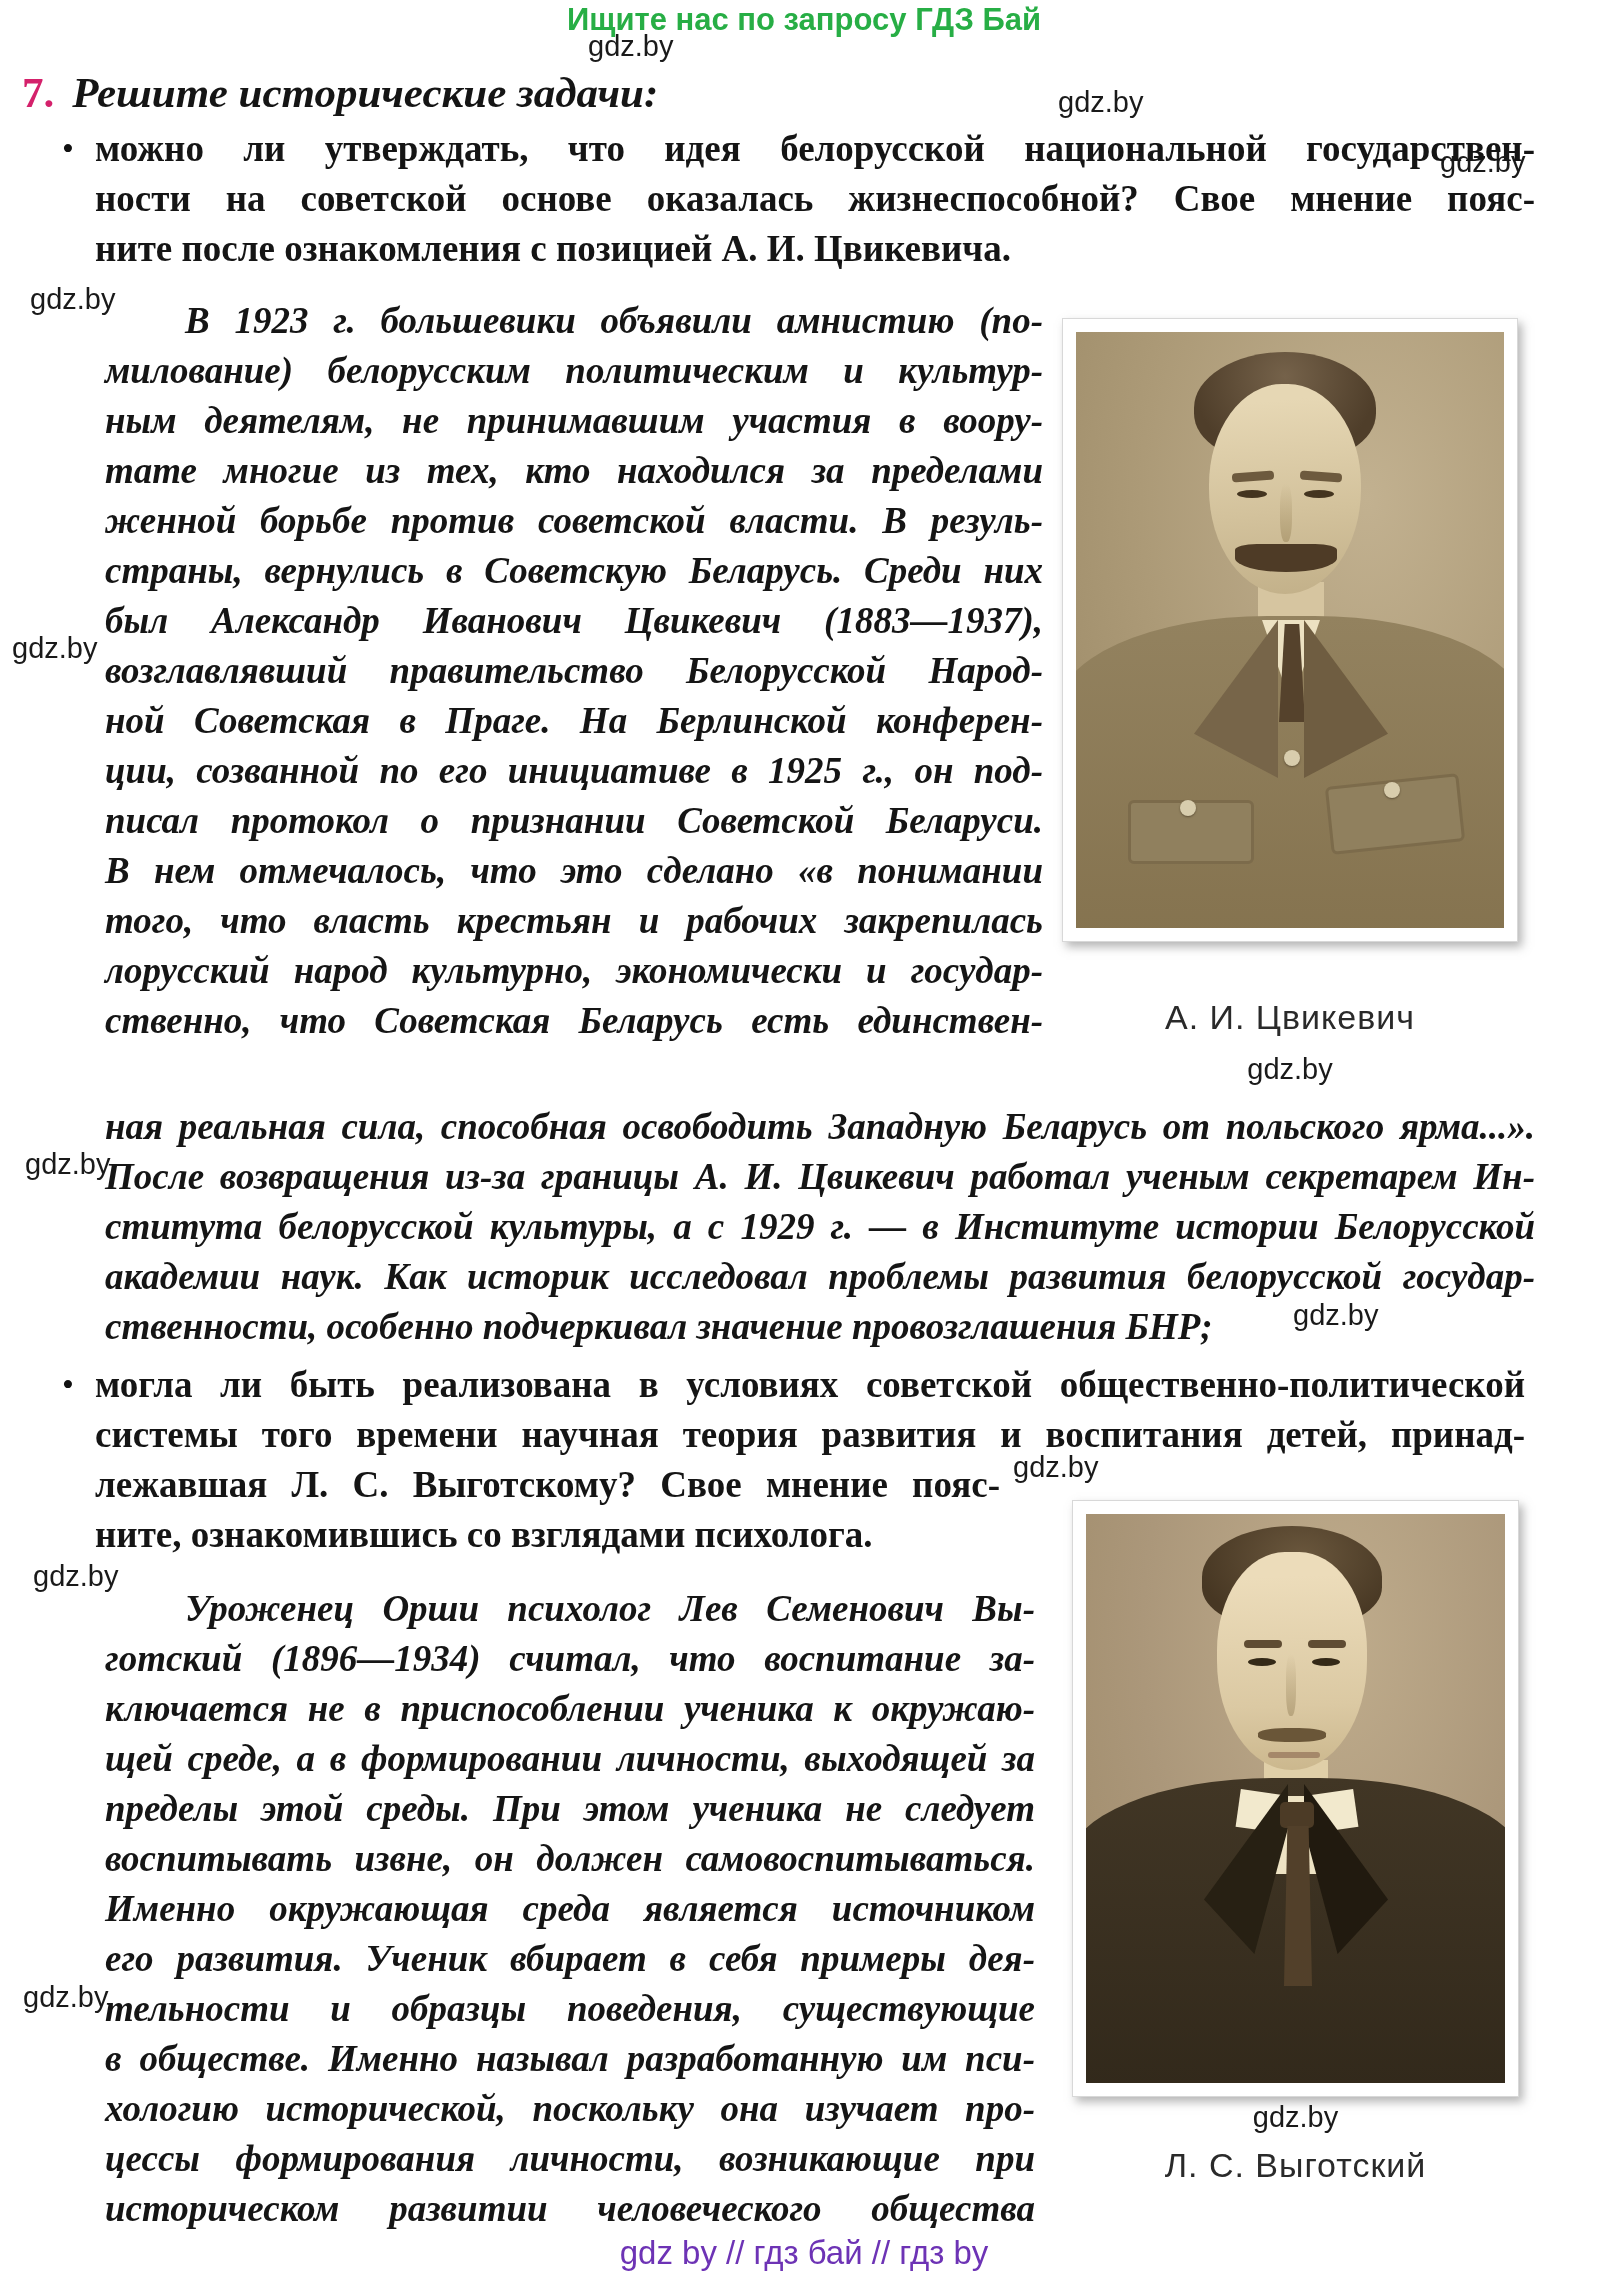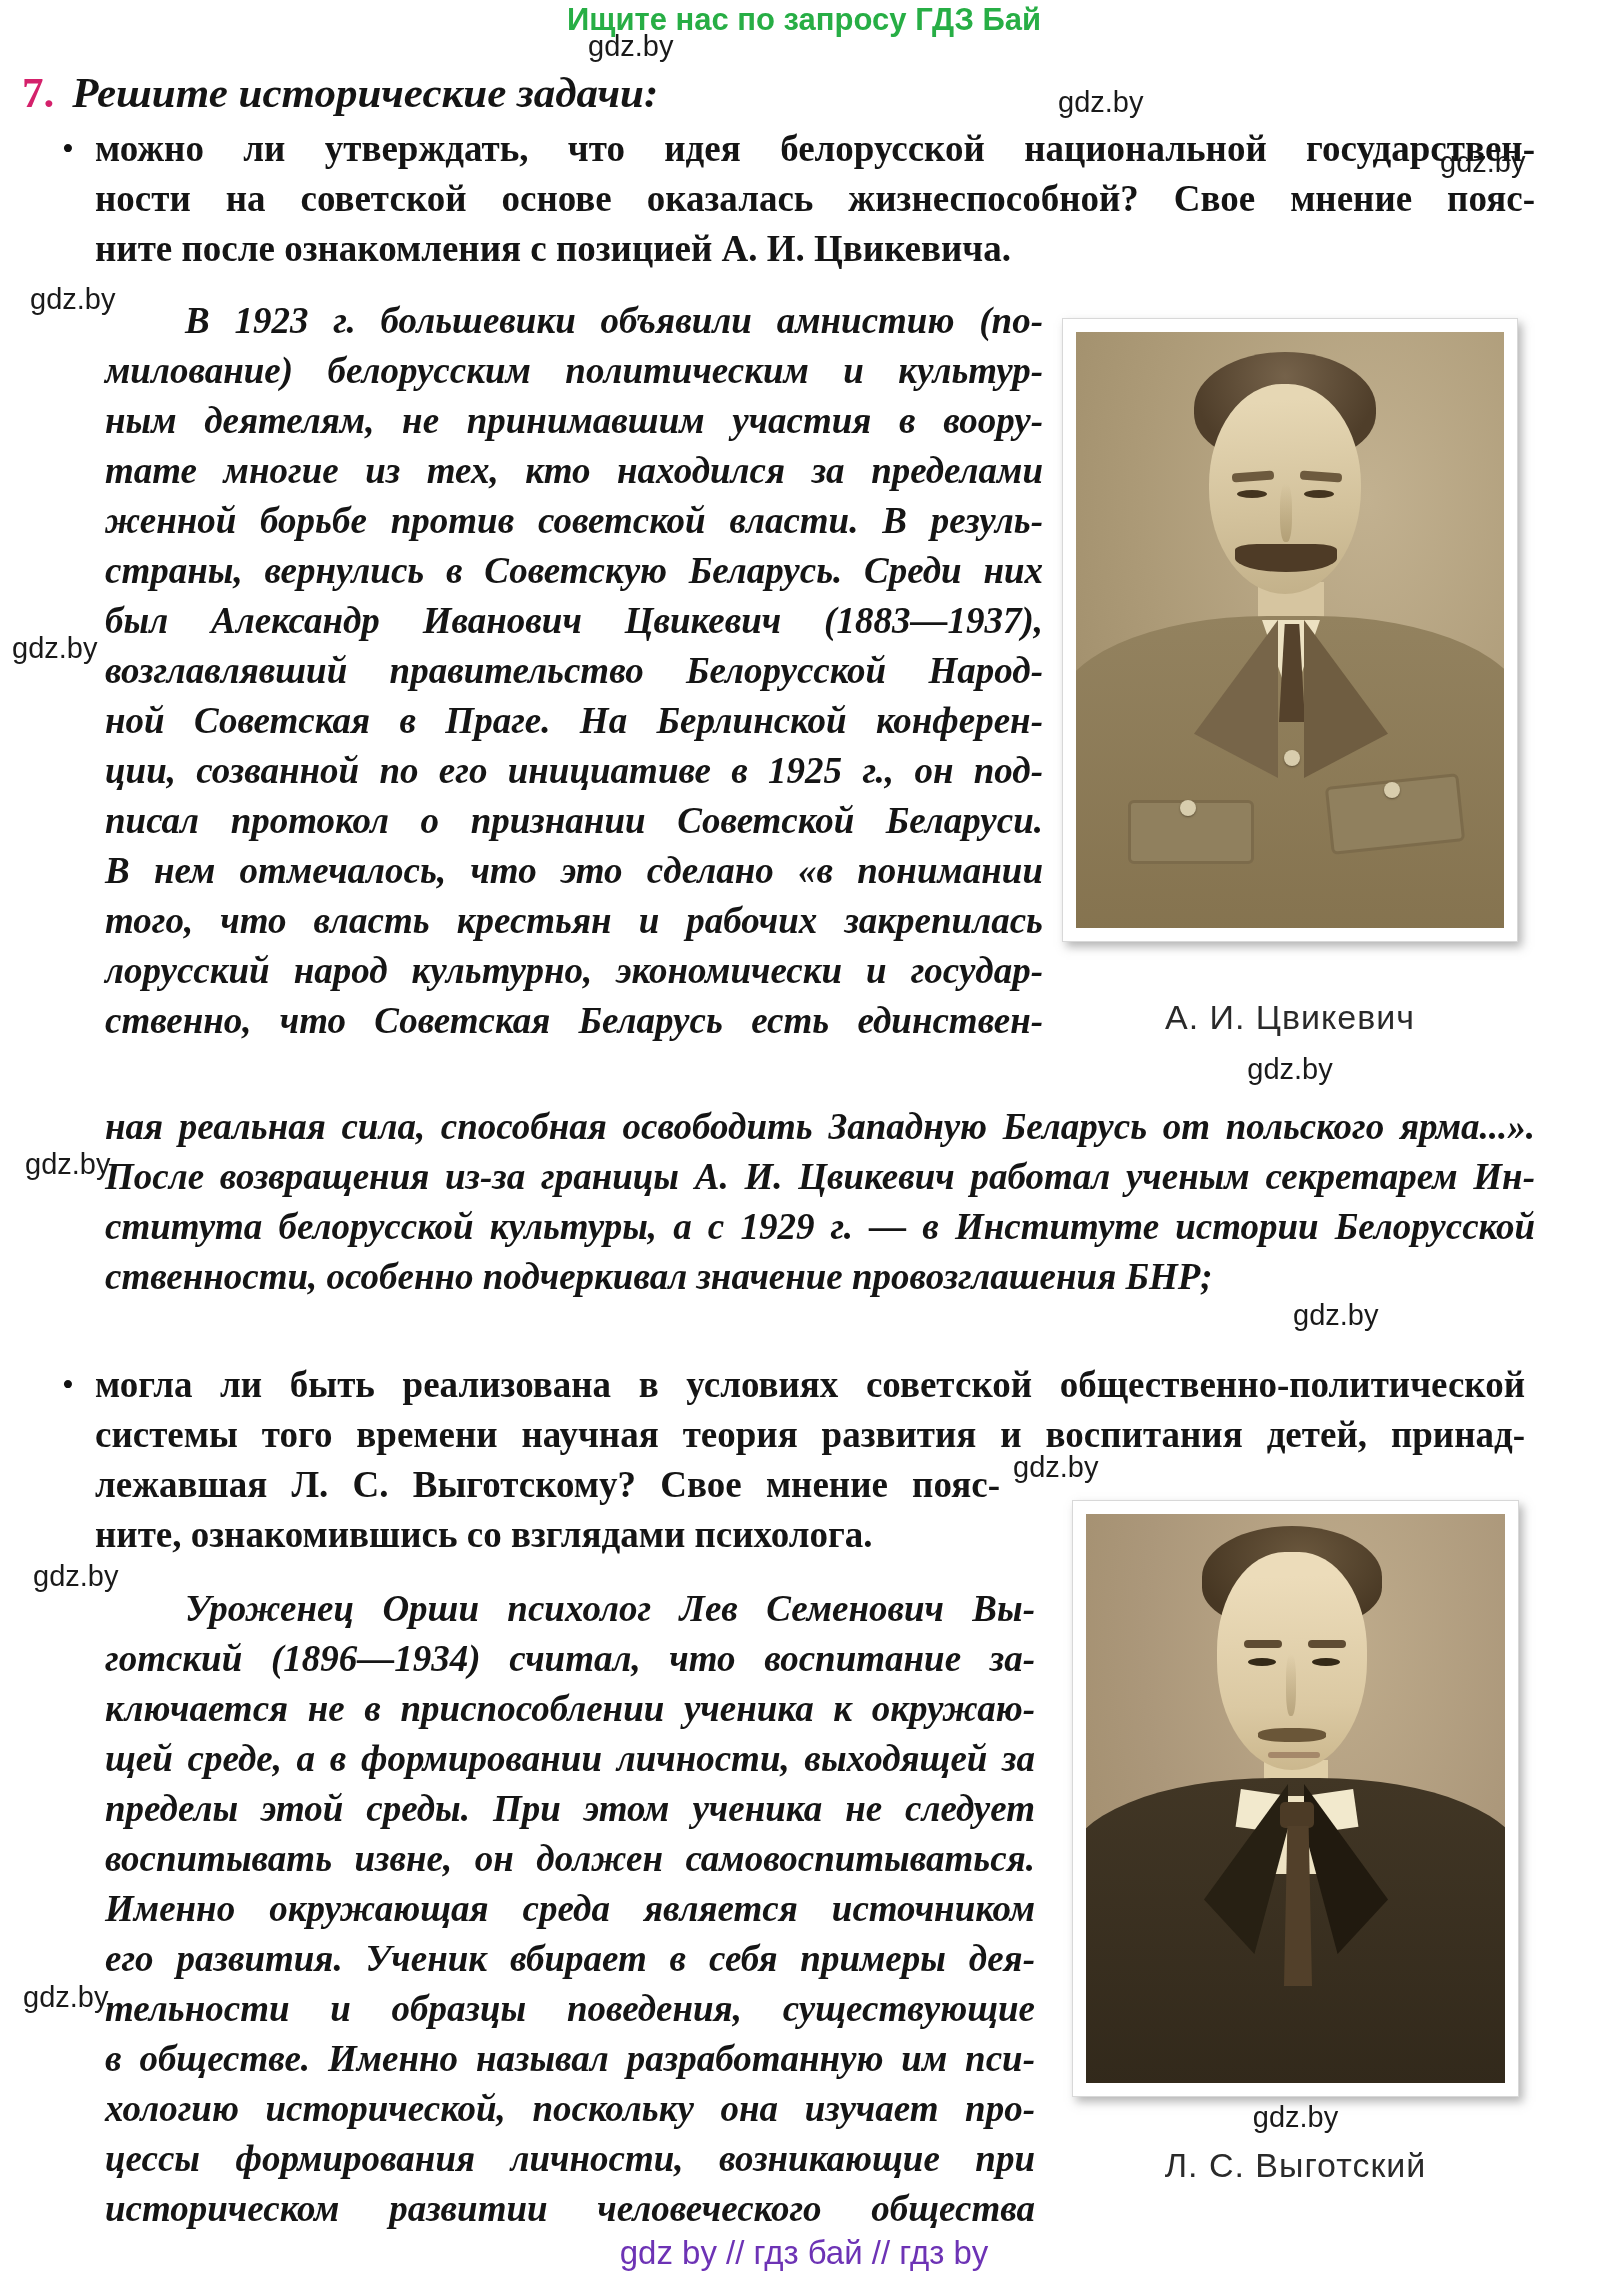--- a/index.html
+++ b/index.html
@@ -130,20 +130,21 @@
     <div class="ln j">В нем отмечалось, что это сделано «в понимании</div>
     <div class="ln j">того, что власть крестьян и рабочих закрепилась</div>
     <div class="ln j">лорусский народ культурно, экономически и государ-</div>
     <div class="ln j">ственно, что Советская Беларусь есть единствен-</div>
   </div>
 
   <div class="col it" style="left:105px;top:1102px;width:1430px">
     <div class="ln j">ная реальная сила, способная освободить Западную Беларусь от польского ярма...».</div>
     <div class="ln j">После возвращения из-за границы А. И. Цвикевич работал ученым секретарем Ин-</div>
     <div class="ln j">ститута белорусской культуры, а с 1929 г. — в Институте истории Белорусской</div>
+    <div class="ln j">академии наук. Как историк исследовал проблемы развития белорусской государ-</div>
     <div class="ln">ственности, особенно подчеркивал значение провозглашения БНР;</div>
   </div>
 
   <span class="bullet-dot" style="left:62px;top:1366px">•</span>
   <div class="col" style="left:95px;top:1360px;width:1430px">
     <div class="ln j">могла ли быть реализована в условиях советской общественно-политической</div>
     <div class="ln j">системы того времени научная теория развития и воспитания детей, принад-</div>
   </div>
   <div class="col" style="left:95px;top:1460px;width:905px">
     <div class="ln j">лежавшая Л. С. Выготскому? Свое мнение пояс-</div>

